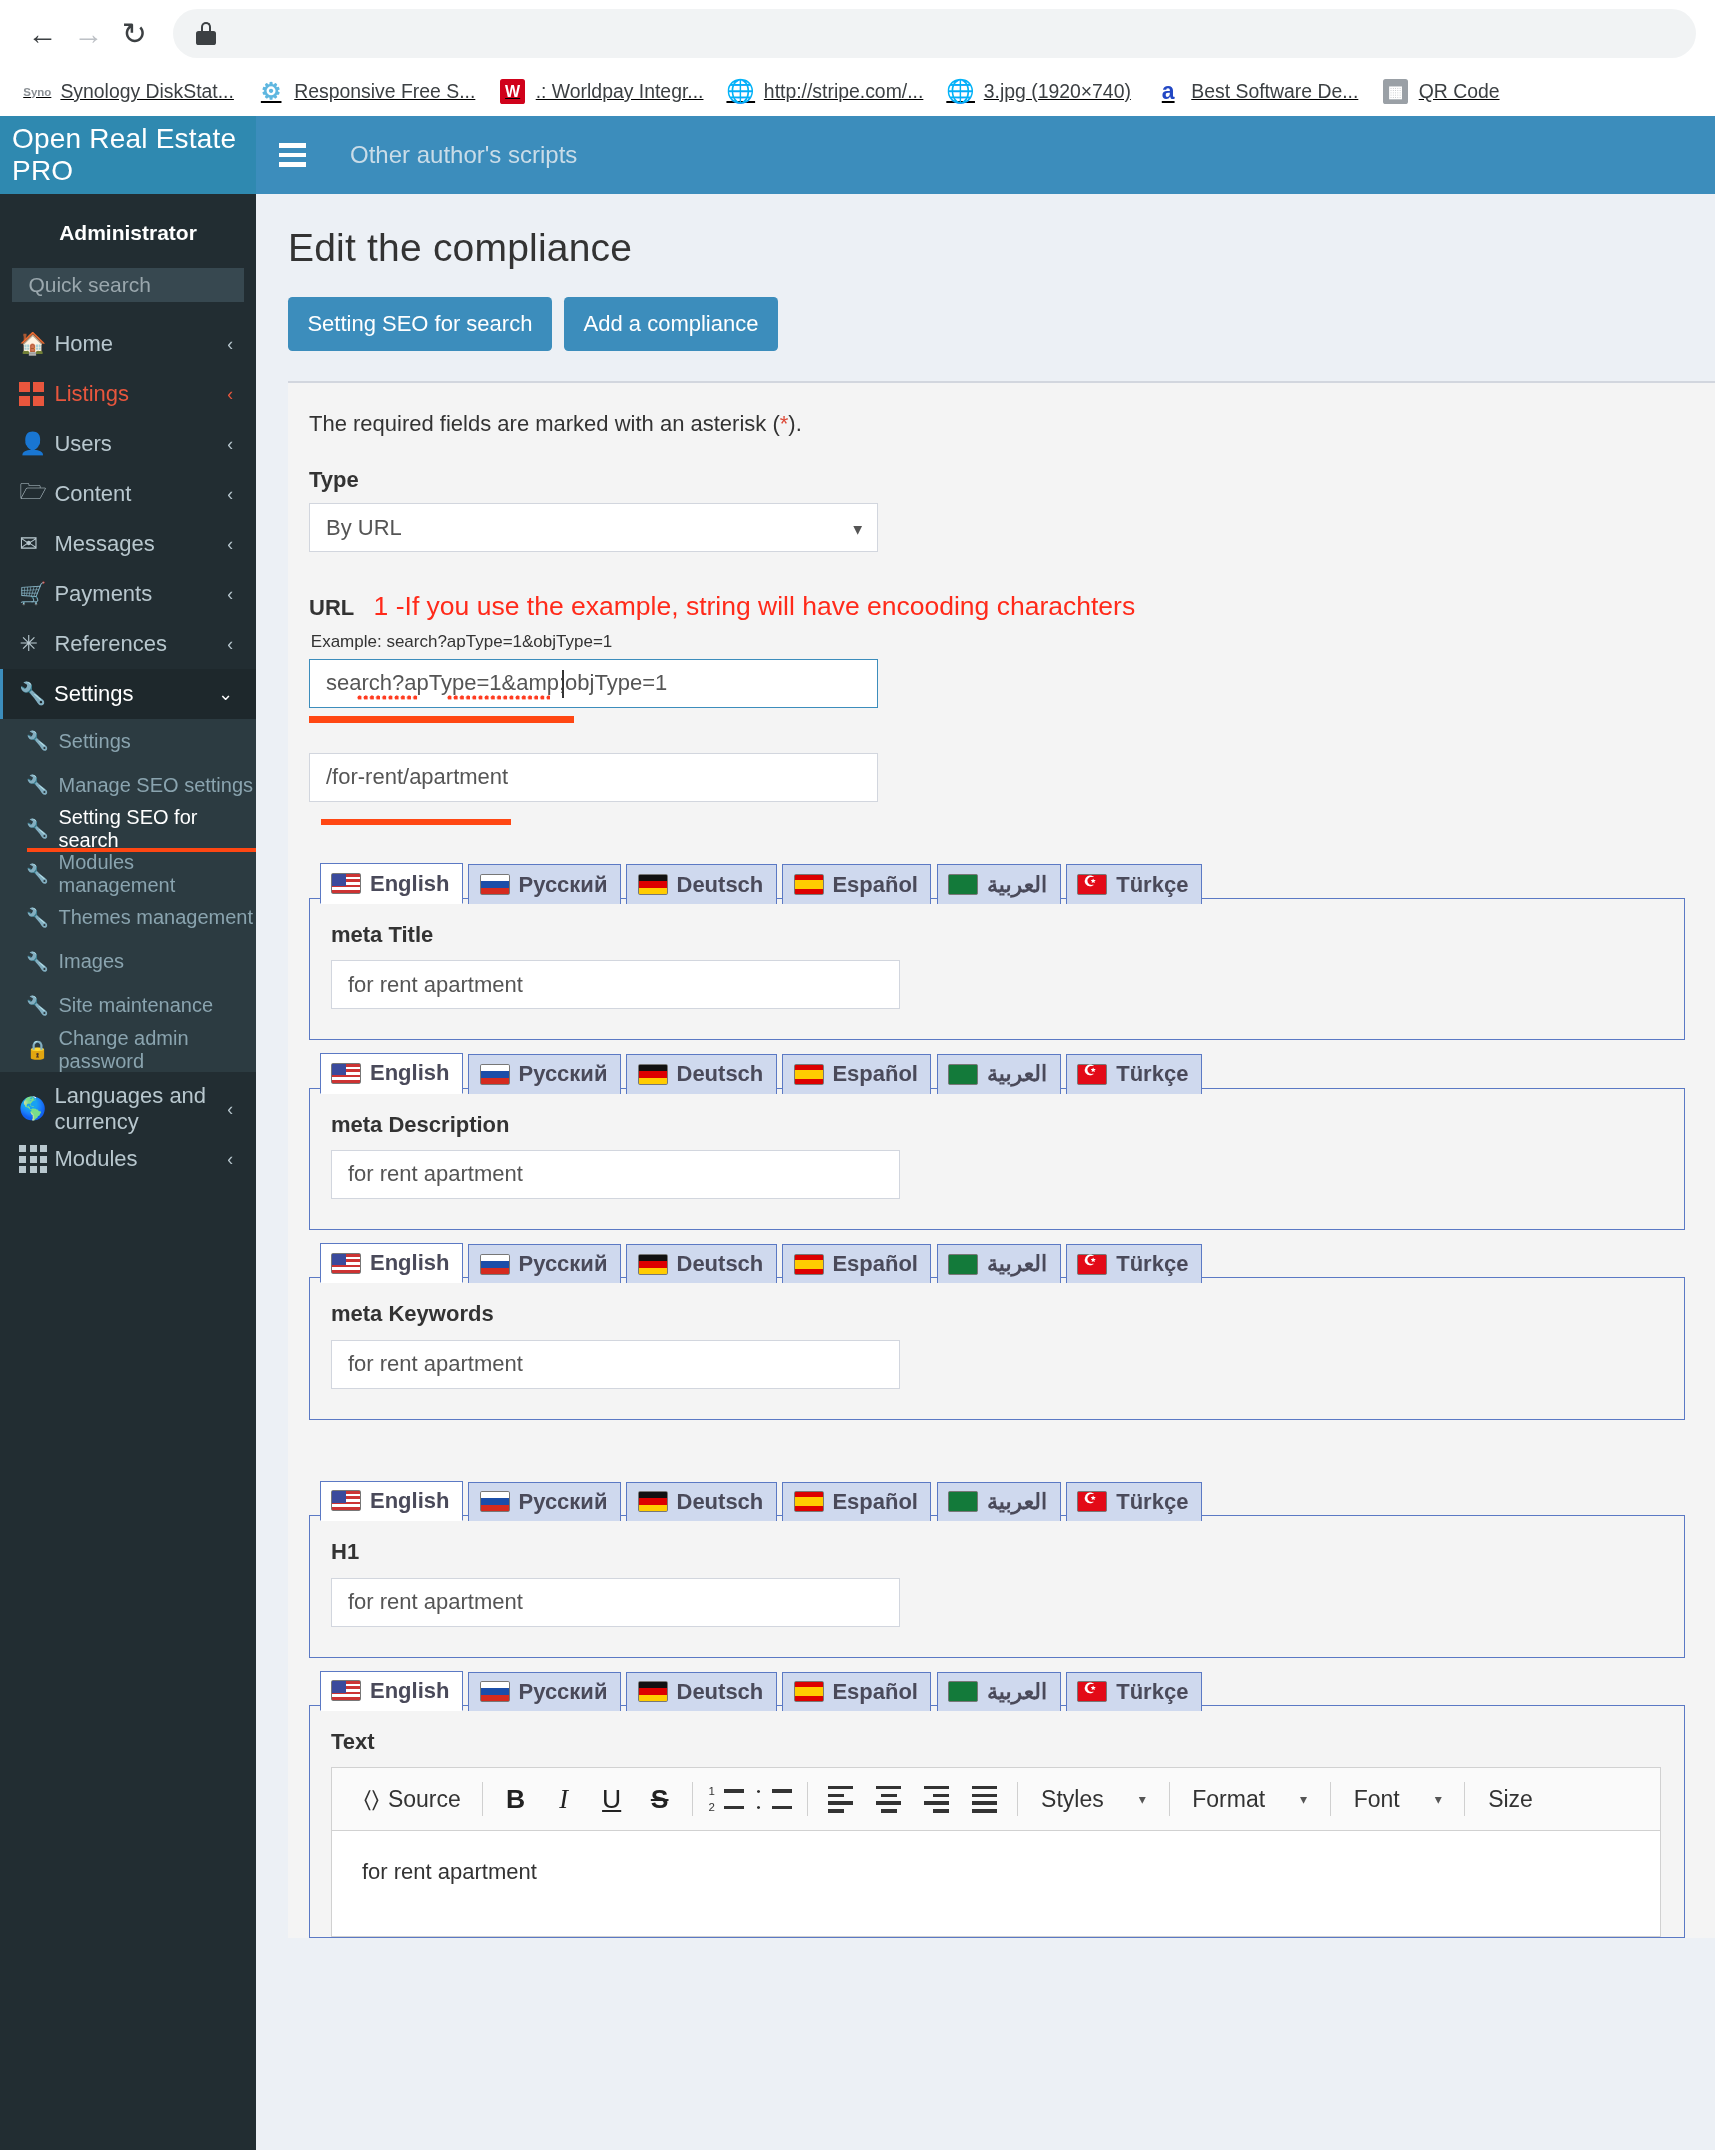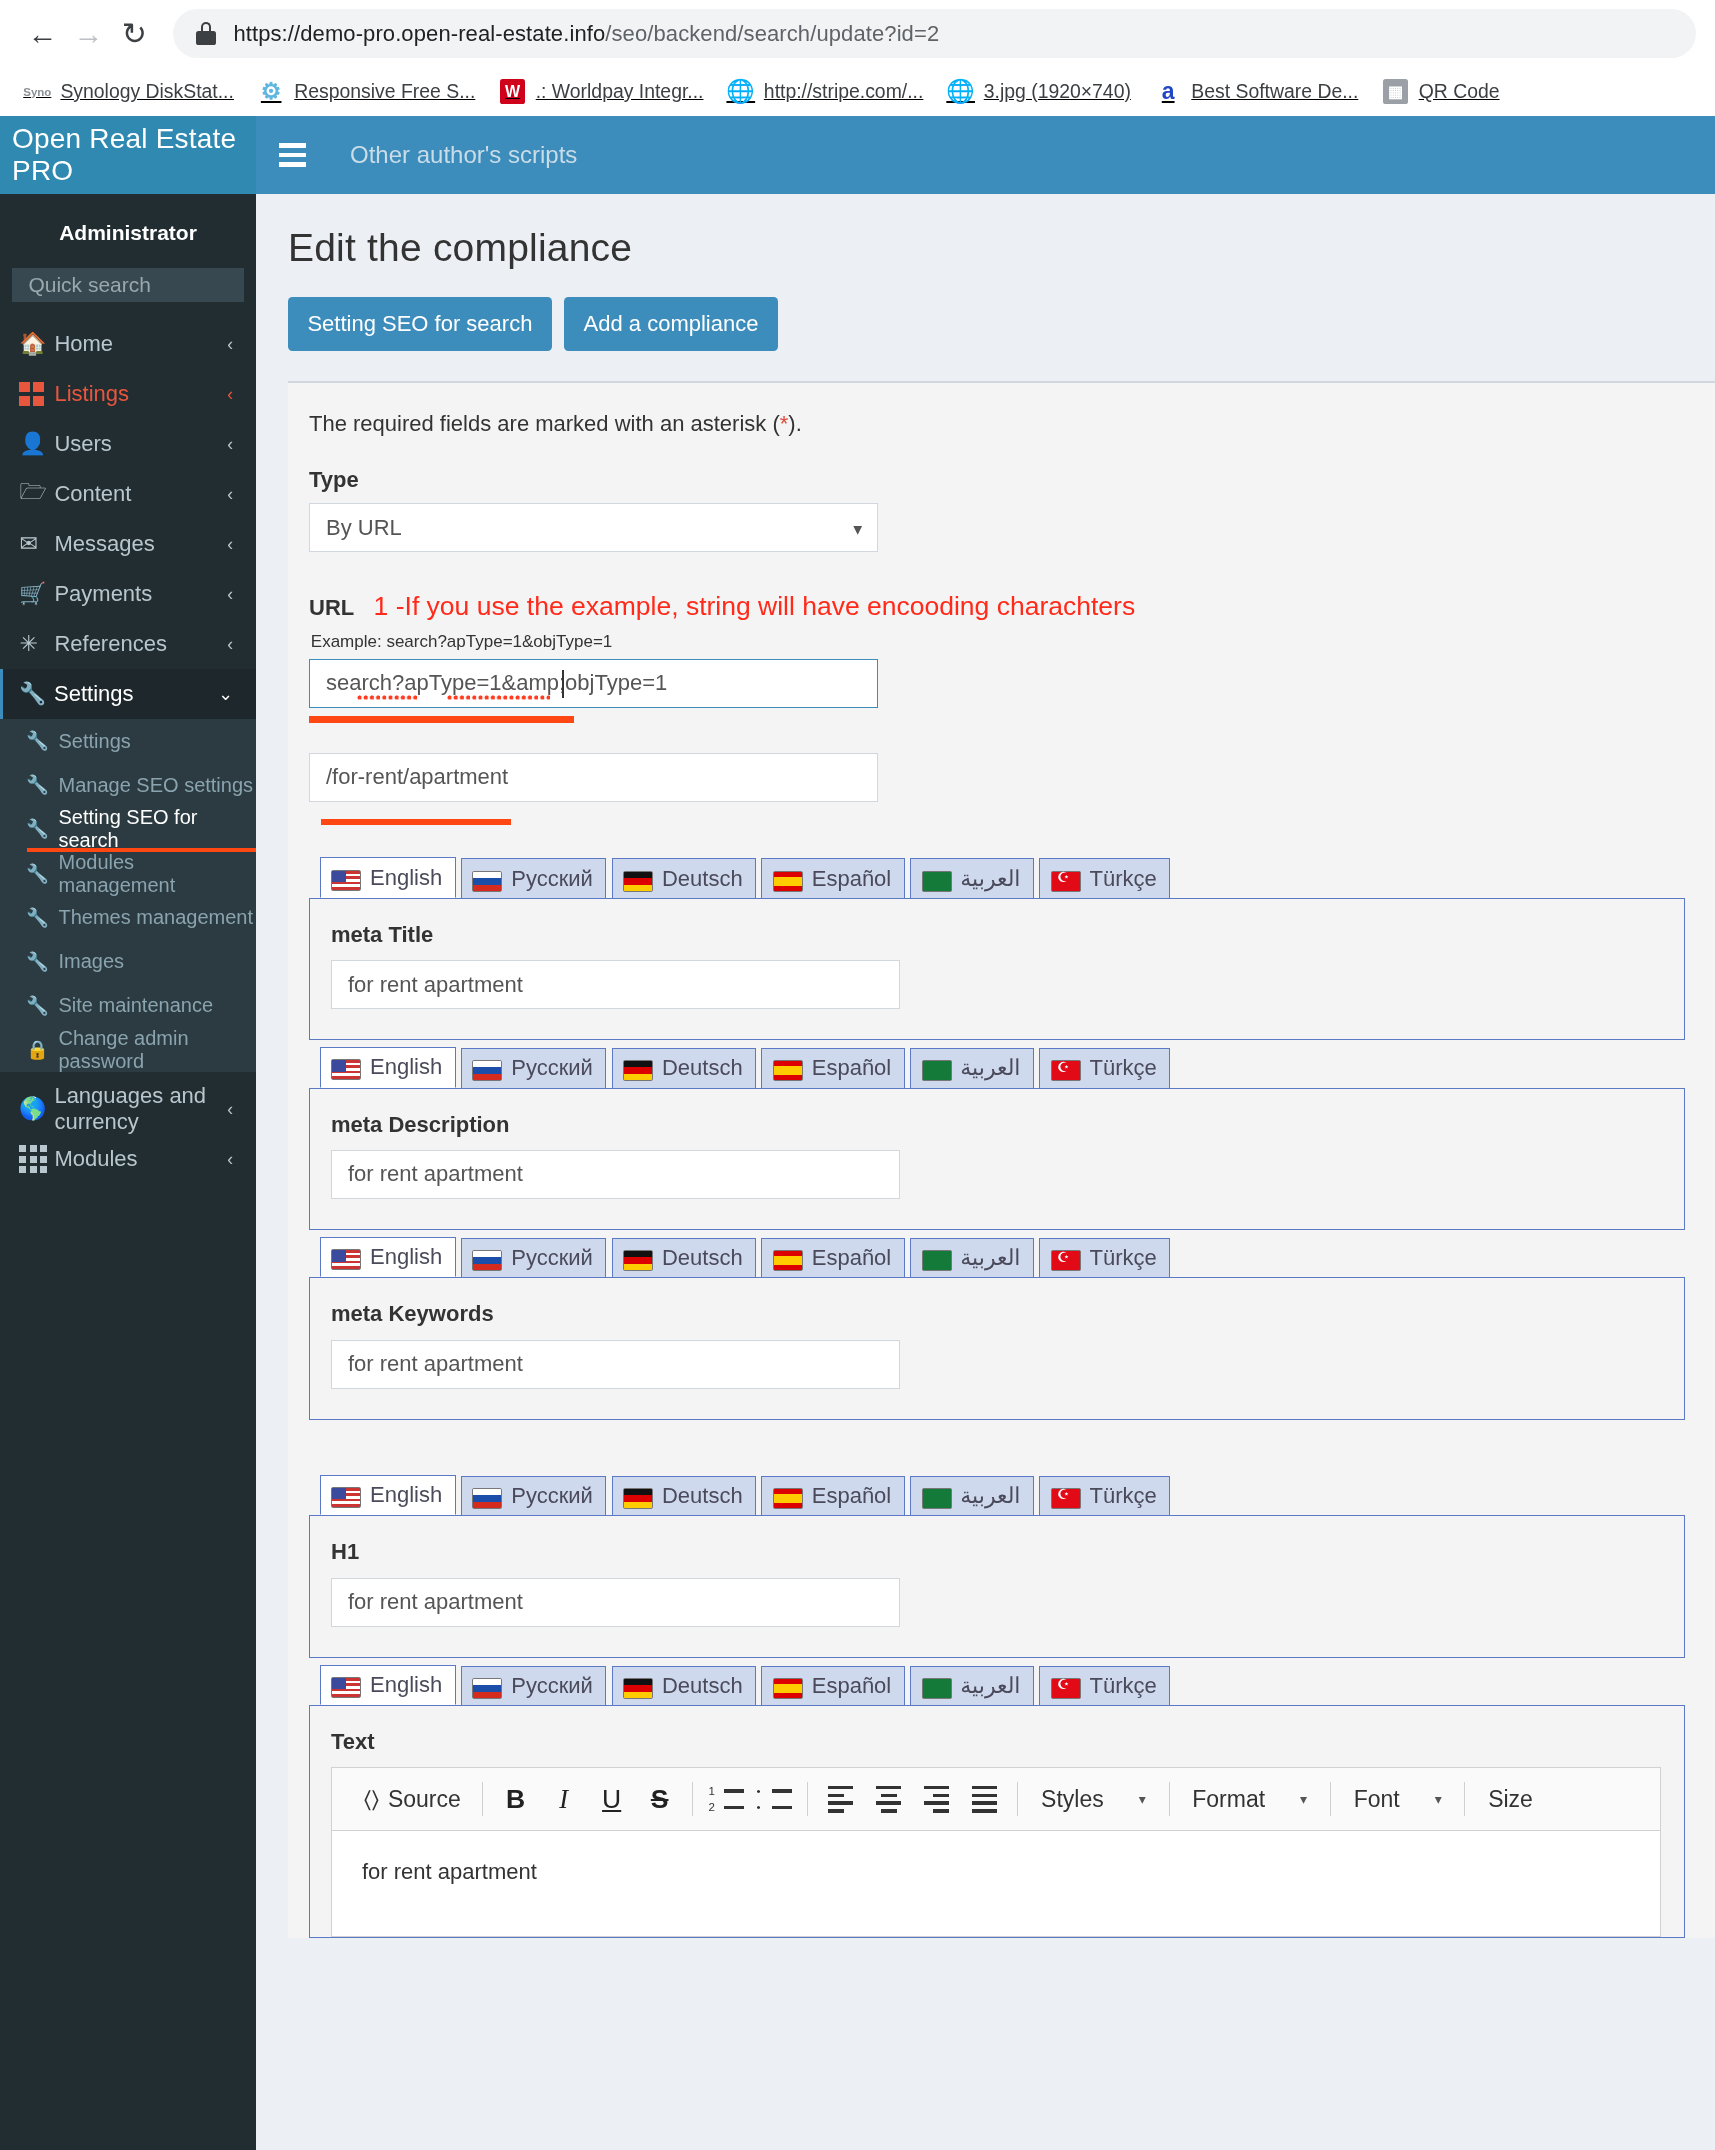--- a/index.html
+++ b/index.html
@@ -136,24 +136,24 @@
     background-image: radial-gradient(circle at 2.6px 2.6px, #ff3b20 2.1px, transparent 2.3px);
     background-size: 6.2px 6.2px;
   }
   .red-underline { height: 6.2px; background: #ff4713; margin-top: 8.8px; }
   .caret-bar { position: absolute; width: 1.8px; background: #333; }
 
   
   .lang-block { margin-bottom: 7px; }
   .lang-tabs { display: flex; gap: 5.3px; align-items: flex-end; padding-left: 10.6px; }
   .lang-tab {
-    display: flex; align-items: flex-end; gap: 8.8px;
+    display: flex; align-items: center; gap: 8.8px;
     background: #cfd9ee; border: 0.9px solid #5b79c4; border-bottom: none;
-    padding: 6.2px 12.4px 6.2px 10.6px; font-size: 22px; font-weight: normal; color: #4a4a5a;
-    cursor: pointer; position: relative; top: 0;
+    padding: 6.2px 12.4px 6.2px 10.6px; font-size: 22px; font-weight: bold; color: #4a4a5a;
+    cursor: pointer; position: relative; top: 6px;
   }
   .lang-tab.active { background: #ffffff; border-bottom: 0.9px solid #fff; z-index: 2; }
   .flag { width: 30px; height: 21px; flex: none; border: 0.9px solid #777; display: block; border-radius: 1.8px; }
   .flag.us { background: linear-gradient(#c33 0 14%, #fff 14% 28%, #c33 28% 42%, #fff 42% 56%, #c33 56% 70%, #fff 70% 84%, #c33 84% 100%); position: relative; }
   .flag.us::after { content: ""; position: absolute; left: 0; top: 0; width: 14px; height: 11.5px; background: #3b4a9c; }
   .flag.ru { background: linear-gradient(#fff 0 33%, #1b4ea8 33% 66%, #d52b1e 66% 100%); }
   .flag.de { background: linear-gradient(#111 0 33%, #d00 33% 66%, #fc0 66% 100%); }
   .flag.es { background: linear-gradient(#d00 0 25%, #fc0 25% 75%, #d00 75% 100%); }
   .flag.sa { background: #137a3a; }
   .flag.tr { background: #e30a17; position: relative; }
@@ -185,21 +185,20 @@
 <div class="browser-chrome">
   <div class="url-row">
     <button class="nav-btn">←</button>
     <button class="nav-btn disabled">→</button>
     <button class="nav-btn">↻</button>
     <div class="omnibox">
       <span class="lock-icon">
           <span class="shackle"></span>
           <span class="body"></span>
         </span>
-      <span class="url-text"><span>https://demo-pro.open-real-estate.info</span><span class="dim">/seo/backend/search/update?id=2</span></span>
     </div>
   </div>
   <div class="bookmarks-row">
     <div class="bm">
         <span class="fav syno">Syno</span>
         <span class="bm-label">Synology DiskStat...</span>
       </div>
     <div class="bm">
         <span class="fav resp">⚙</span>
         <span class="bm-label">Responsive Free S...</span>

